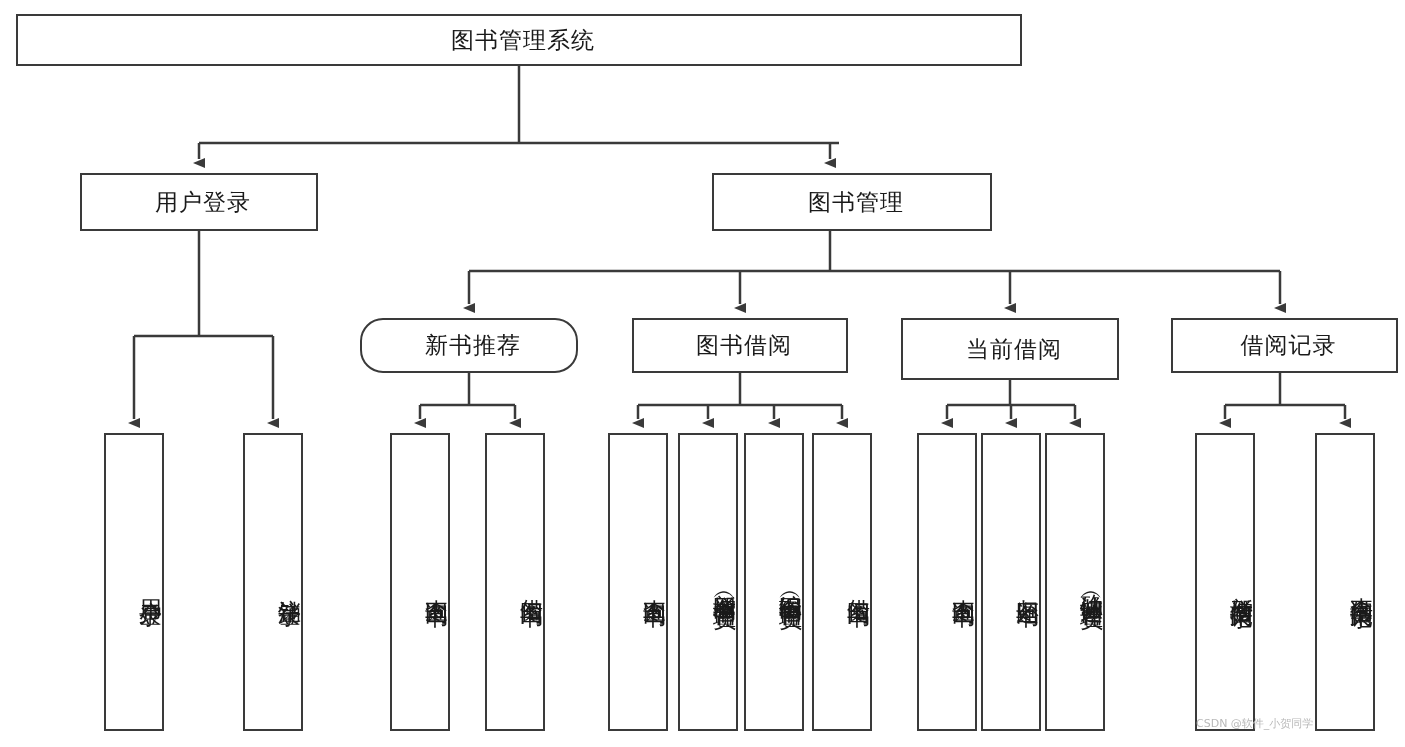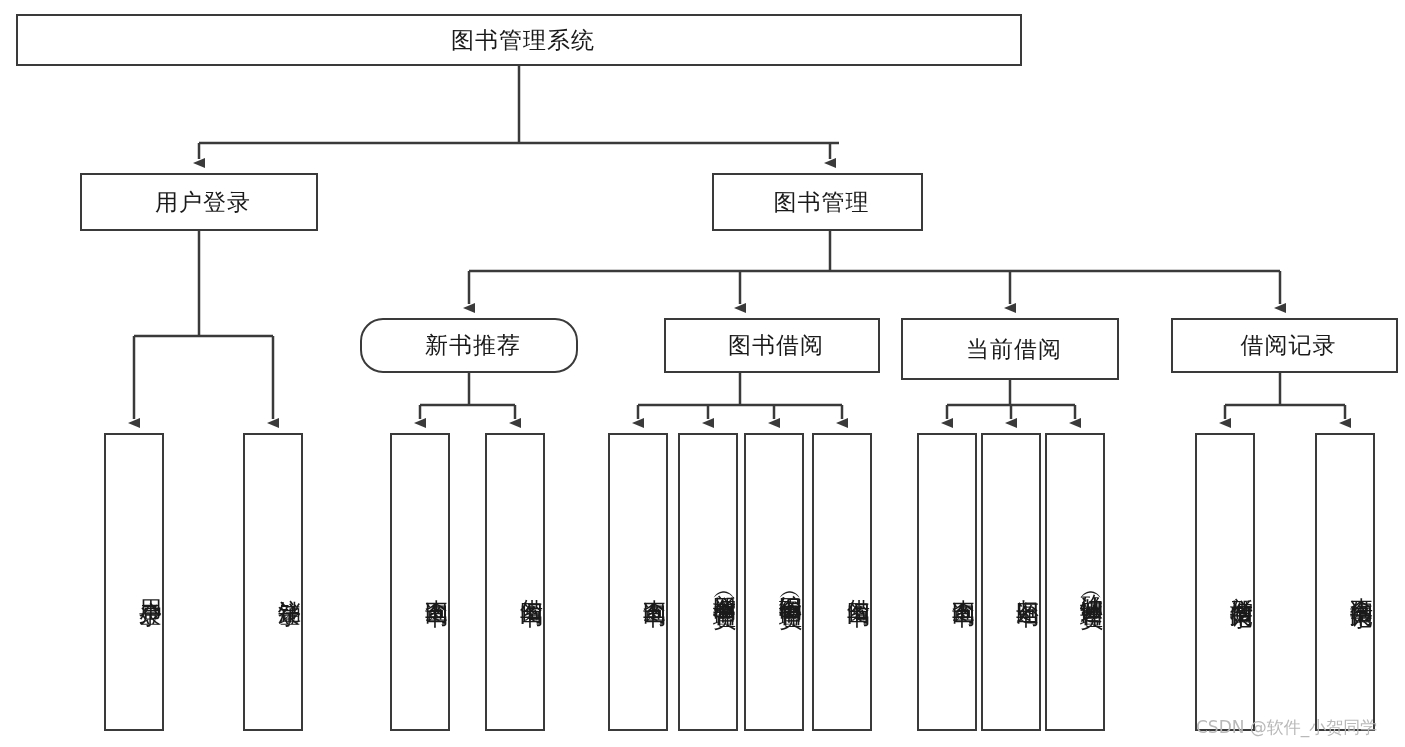--- a/index.html
+++ b/index.html
@@ -49,21 +49,21 @@
   }
   .node.vert .vtext {
     writing-mode: vertical-rl;
     text-orientation: upright;
     white-space: nowrap;
   }
   #watermark {
     position: absolute;
     left: 1196px;
     top: 716px;
-    font-size: 17px;
+    font-size: 11px;
     color: #b9b9b9;
     white-space: nowrap;
     font-family: "DejaVu Sans", "Liberation Sans", sans-serif;
   }
 </style>
 </head>
 <body>
 
 <div id="canvas">
 
@@ -113,24 +113,24 @@
       <path d="M1280,373 L1280,405"></path>
       <path d="M1225,405 L1345,405"></path>
       <path d="M1225,405 L1225,419" marker-end="url(#arrow)"></path>
       <path d="M1345,405 L1345,419" marker-end="url(#arrow)"></path>
     </g>
   </svg>
 
   <div class="node horiz" style="left:16px; top:14px; width:1006px; height:52px;">图书管理系统</div>
 
   <div class="node horiz" style="left:80px; top:173px; width:238px; height:58px;">用户登录</div>
-  <div class="node horiz" style="left:712px; top:173px; width:211px; height:58px;">图书管理</div>
+  <div class="node horiz" style="left:712px; top:173px; width:280px; height:58px;">图书管理</div>
 
   <div class="node horiz" style="left:360px; top:318px; width:218px; height:55px;border-radius:23px;">新书推荐</div>
-  <div class="node horiz" style="left:632px; top:318px; width:216px; height:55px;margin-left:32px;">图书借阅</div>
+  <div class="node horiz" style="left:632px; top:318px; width:216px; height:55px;">图书借阅</div>
   <div class="node horiz" style="left:901px; top:318px; width:218px; height:62px;">当前借阅</div>
   <div class="node horiz" style="left:1171px; top:318px; width:227px; height:55px;">借阅记录</div>
 
   <div class="node vert" style="left:104px; top:433px; width:60px; height:298px;">
     <span class="vtext">用户登录</span>
   </div>
   <div class="node vert" style="left:243px; top:433px; width:60px; height:298px;">
     <span class="vtext">注销登录</span>
   </div>
   <div class="node vert" style="left:390px; top:433px; width:60px; height:298px;">

